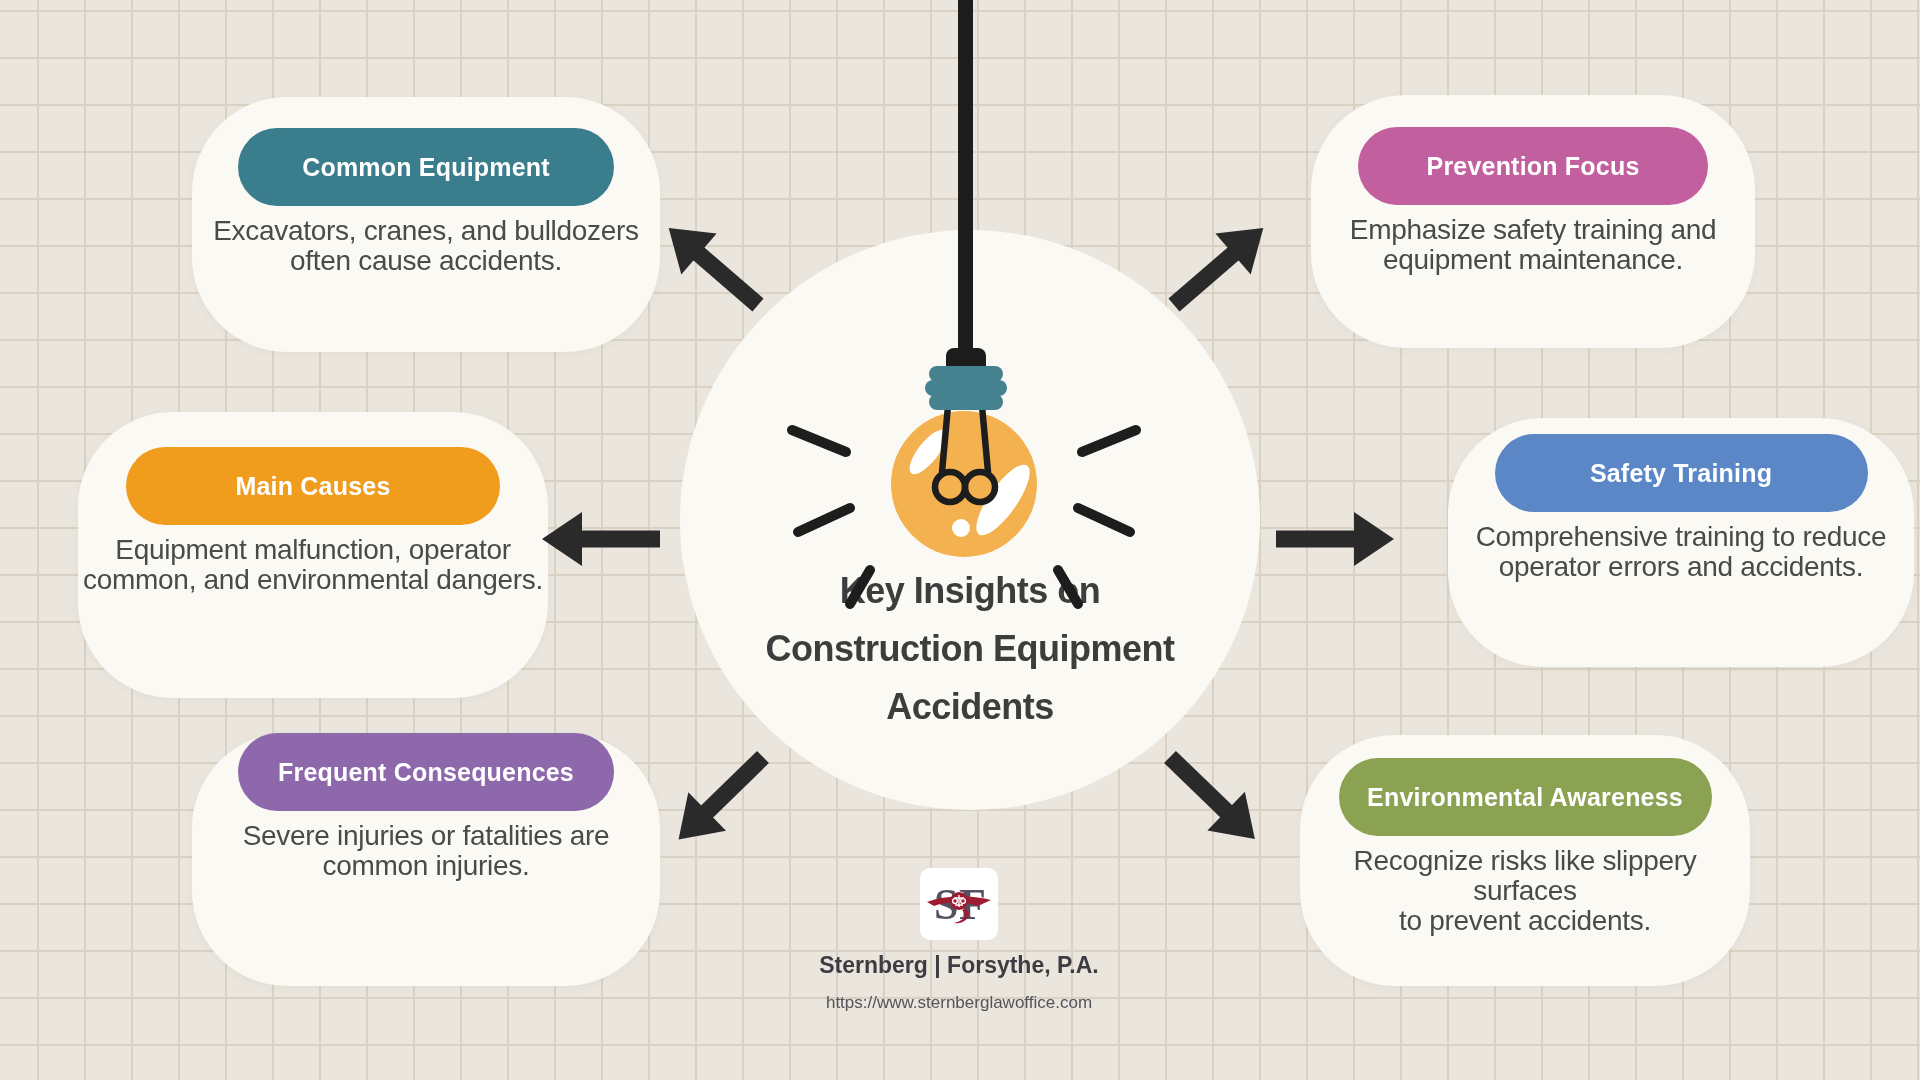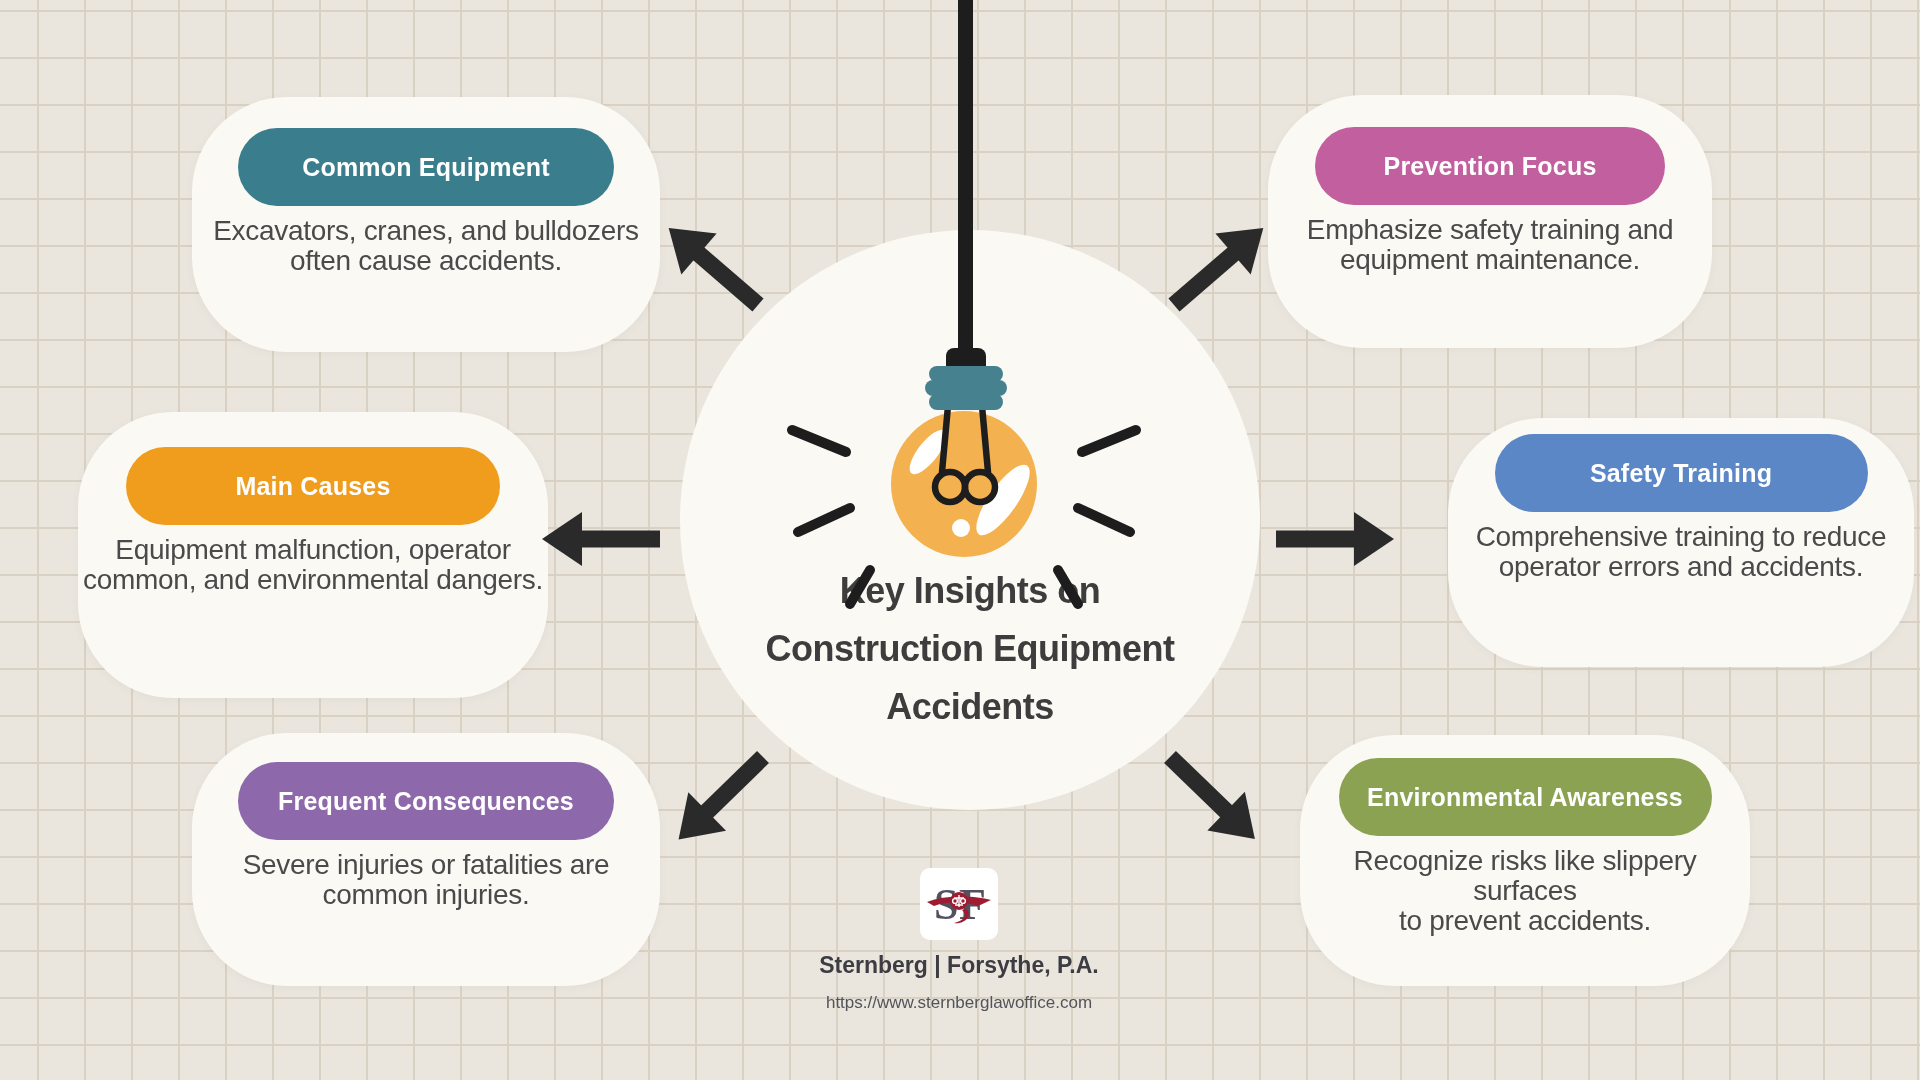--- a/index.html
+++ b/index.html
@@ -21,22 +21,22 @@
         color:#ffffff;font-weight:bold;font-size:25px;letter-spacing:.2px;}
   .pill span{white-space:nowrap;}
   .card p{margin:10px 0 0 0;font-size:28px;line-height:30px;color:#4a4a4a;
           letter-spacing:-.3px;}
 
   .card-tl{left:192px;top:97px;width:468px;height:255px;}
   .card-tl .pill{width:376px;margin-top:31px;}
   .card-ml{left:78px;top:412px;width:470px;height:286px;}
   .card-ml .pill{width:374px;margin-top:35px;}
   .card-bl{left:192px;top:733px;width:468px;height:253px;}
-  .card-bl .pill{width:376px;margin-top:29px;}
-  .card-tr{left:1268px;top:95px;width:444px;height:253px;}
+  .card-bl .pill{width:376px;}
+  .card-tr{left:1311px;top:95px;width:444px;height:253px;}
   .card-tr .pill{width:350px;margin-top:32px;}
   .card-mr{left:1448px;top:418px;width:466px;height:249px;}
   .card-mr .pill{width:373px;margin-top:16px;}
   .card-br{left:1300px;top:735px;width:450px;height:251px;}
   .card-br .pill{width:373px;margin-top:23px;}
 
   
   .center-circle{position:absolute;left:680px;top:230px;width:580px;height:580px;
                  border-radius:50%;background:#fbf9f4;}
   .center-title{position:absolute;left:0;top:332px;width:100%;text-align:center;

